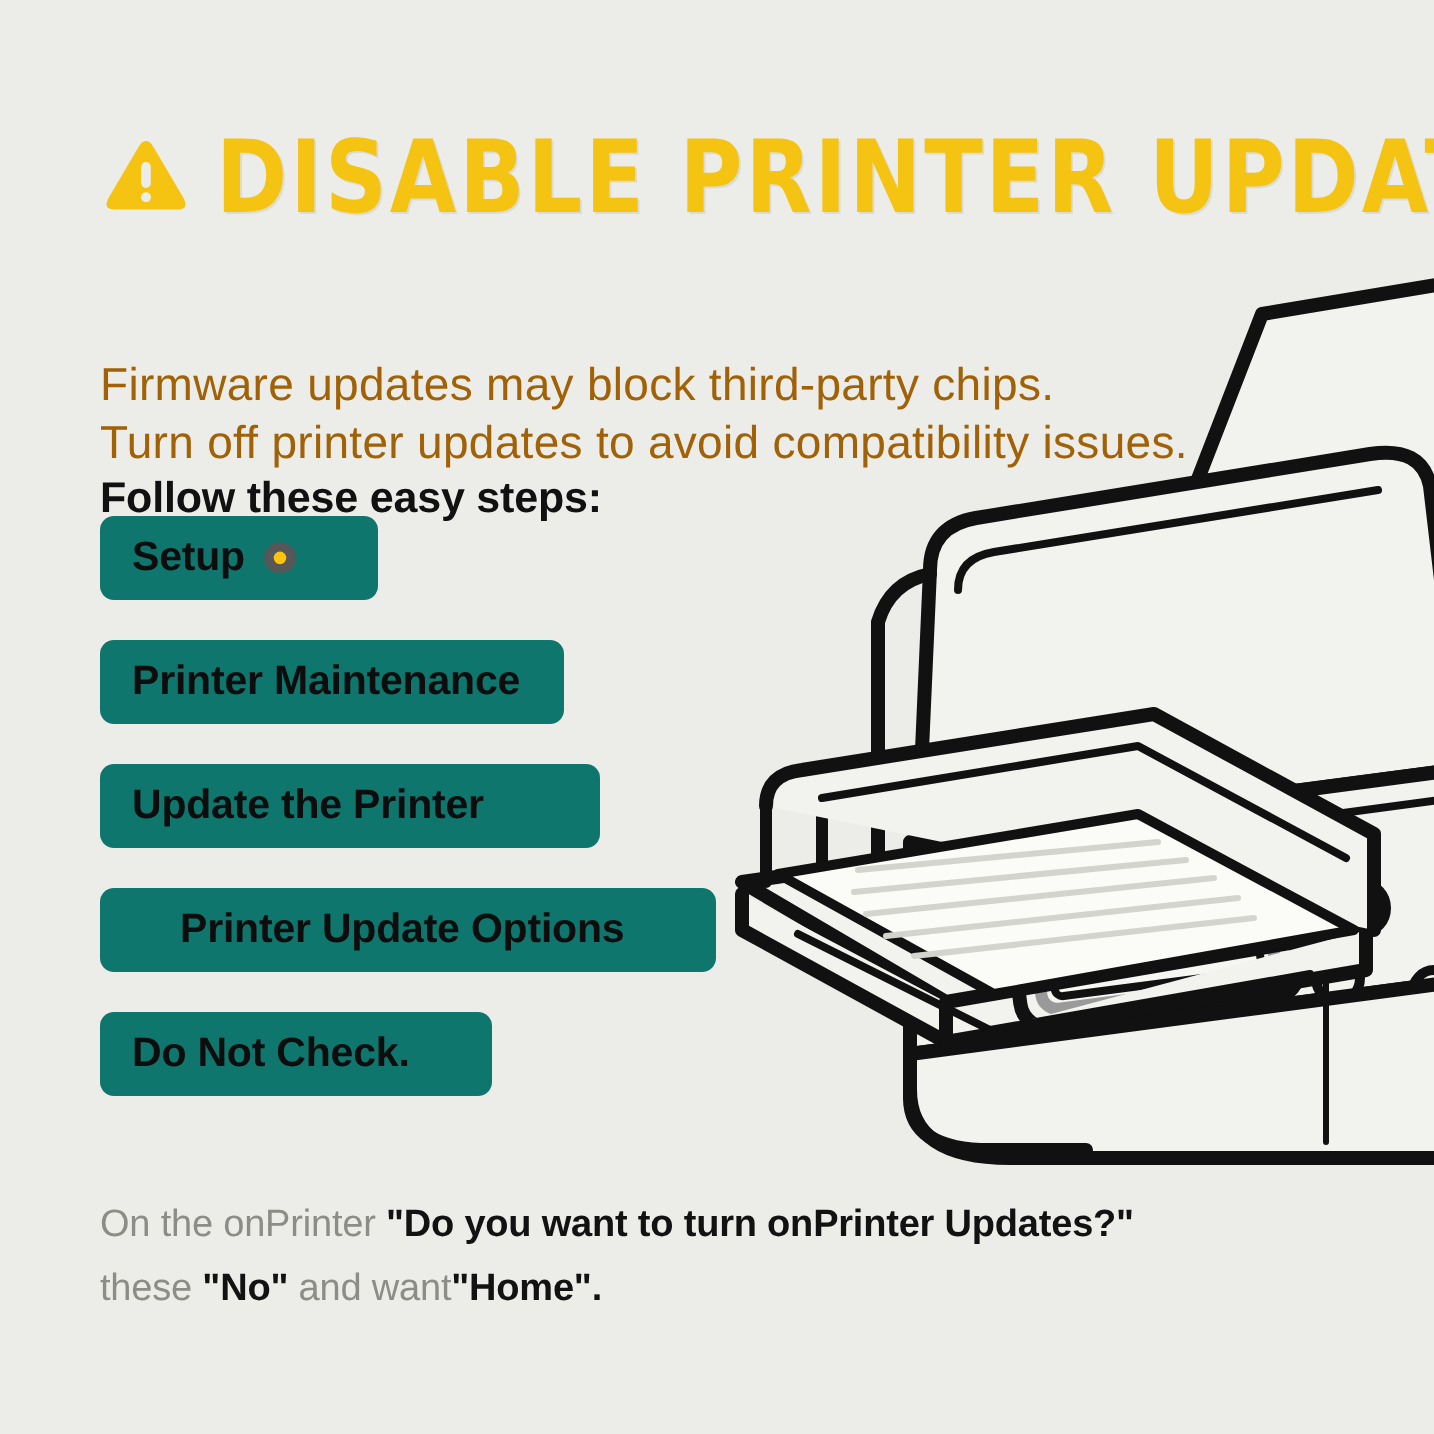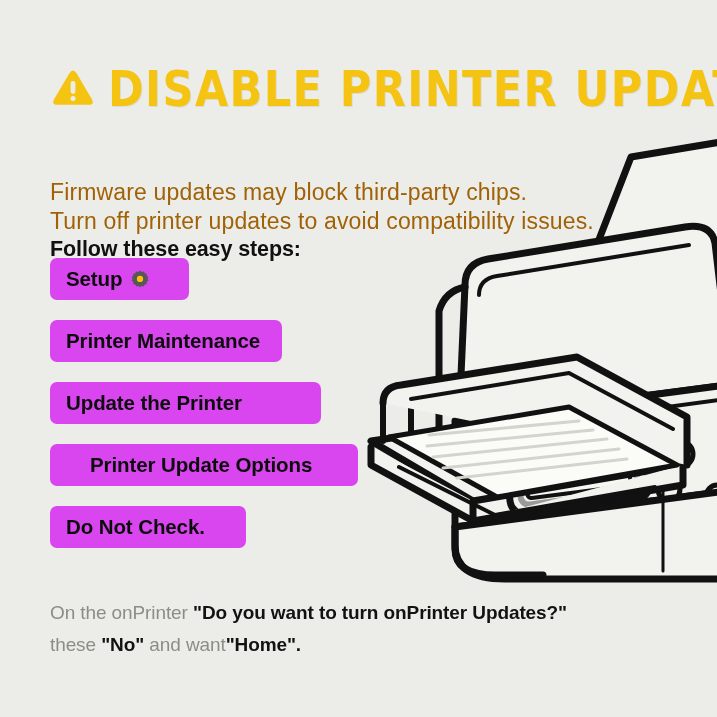--- a/index.html
+++ b/index.html
@@ -94,21 +94,21 @@
     top: 258px;
     z-index: 3;
     display: flex;
     flex-direction: column;
     gap: 20px;
   }
   .step-pill {
     display: inline-flex;
     align-items: center;
     height: 42px;
-    background: #d946ef;
+    background: #0f766e;
     border-radius: 7px;
     padding: 0 16px;
     box-sizing: border-box;
     align-self: flex-start;
   }
   .step-pill-label {
     color: #0d0d0d;
     font-weight: bold;
     font-size: 20.5px;
     letter-spacing: -0.1px;
@@ -116,21 +116,21 @@
   }
   .step-pill-icon {
     margin-left: 9px;
     width: 18px;
     height: 18px;
     display: block;
   }
   
   .w-0 { width: 139px; }
   .w-1 { width: 232px; }
-  .w-2 { width: 271px; }
+  .w-2 { width: 250px; }
   .w-3 { width: 308px; padding-left: 40px; }
   .w-4 { width: 196px; }
 
   
   #footnote {
     position: absolute;
     left: 50px;
     top: 597px;
     z-index: 3;
     font-size: 19px;

